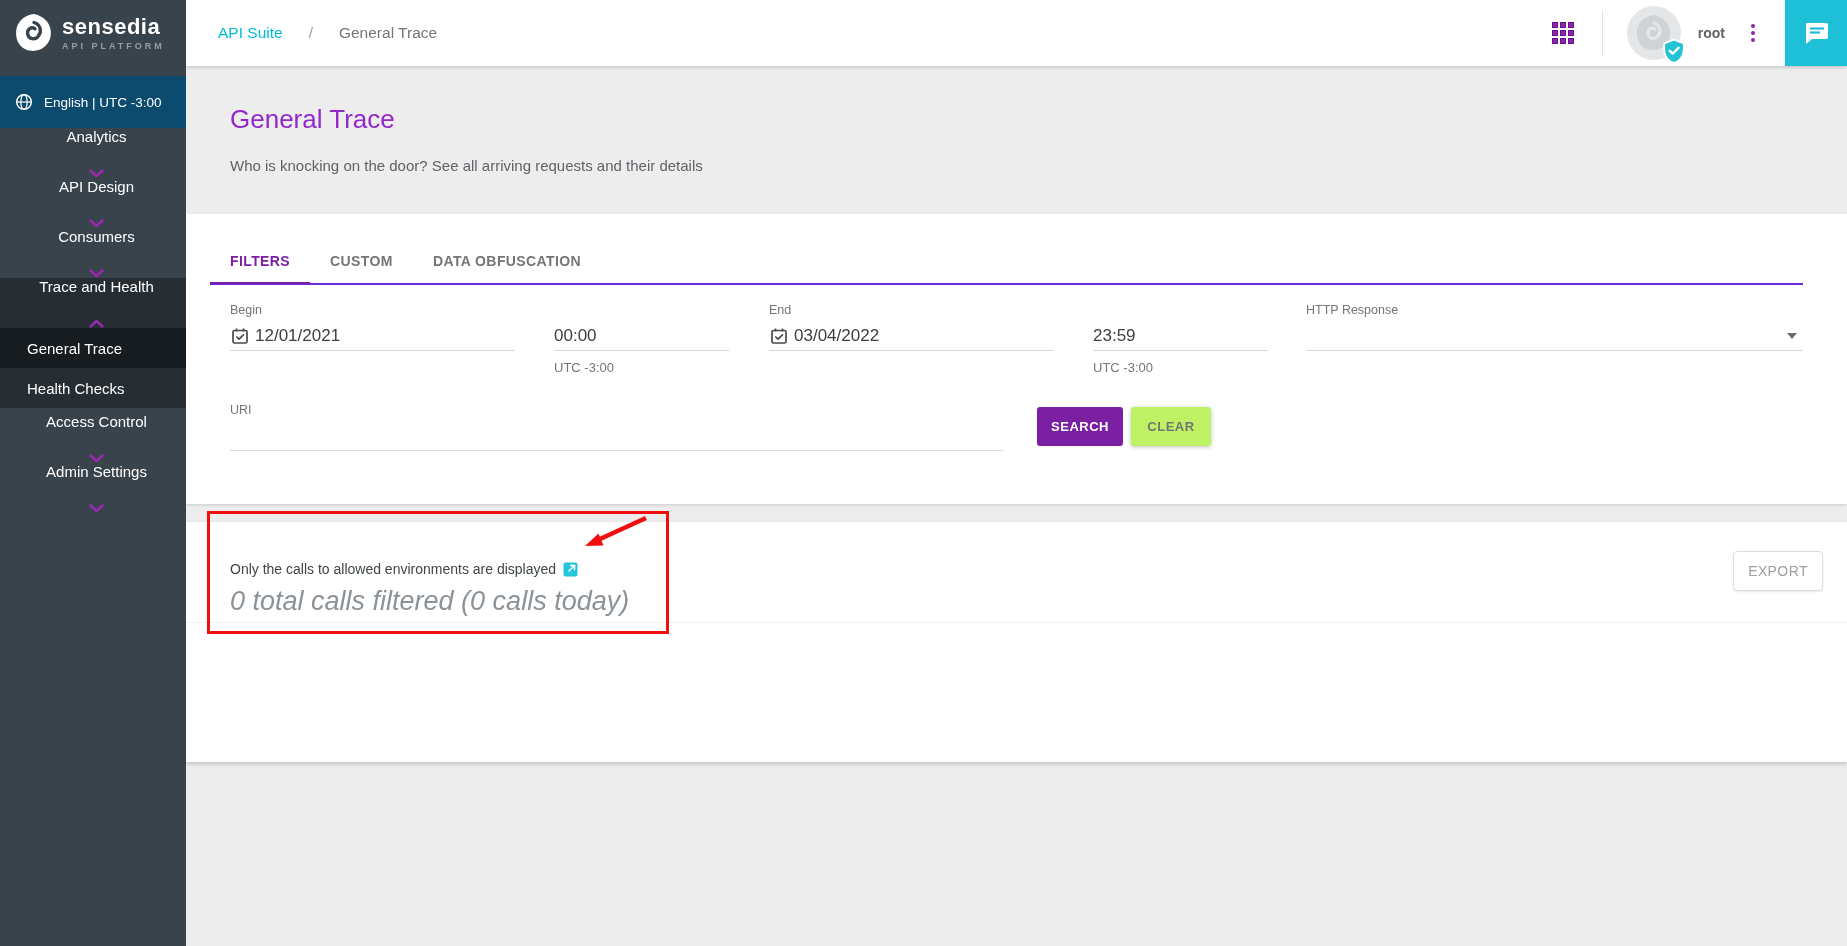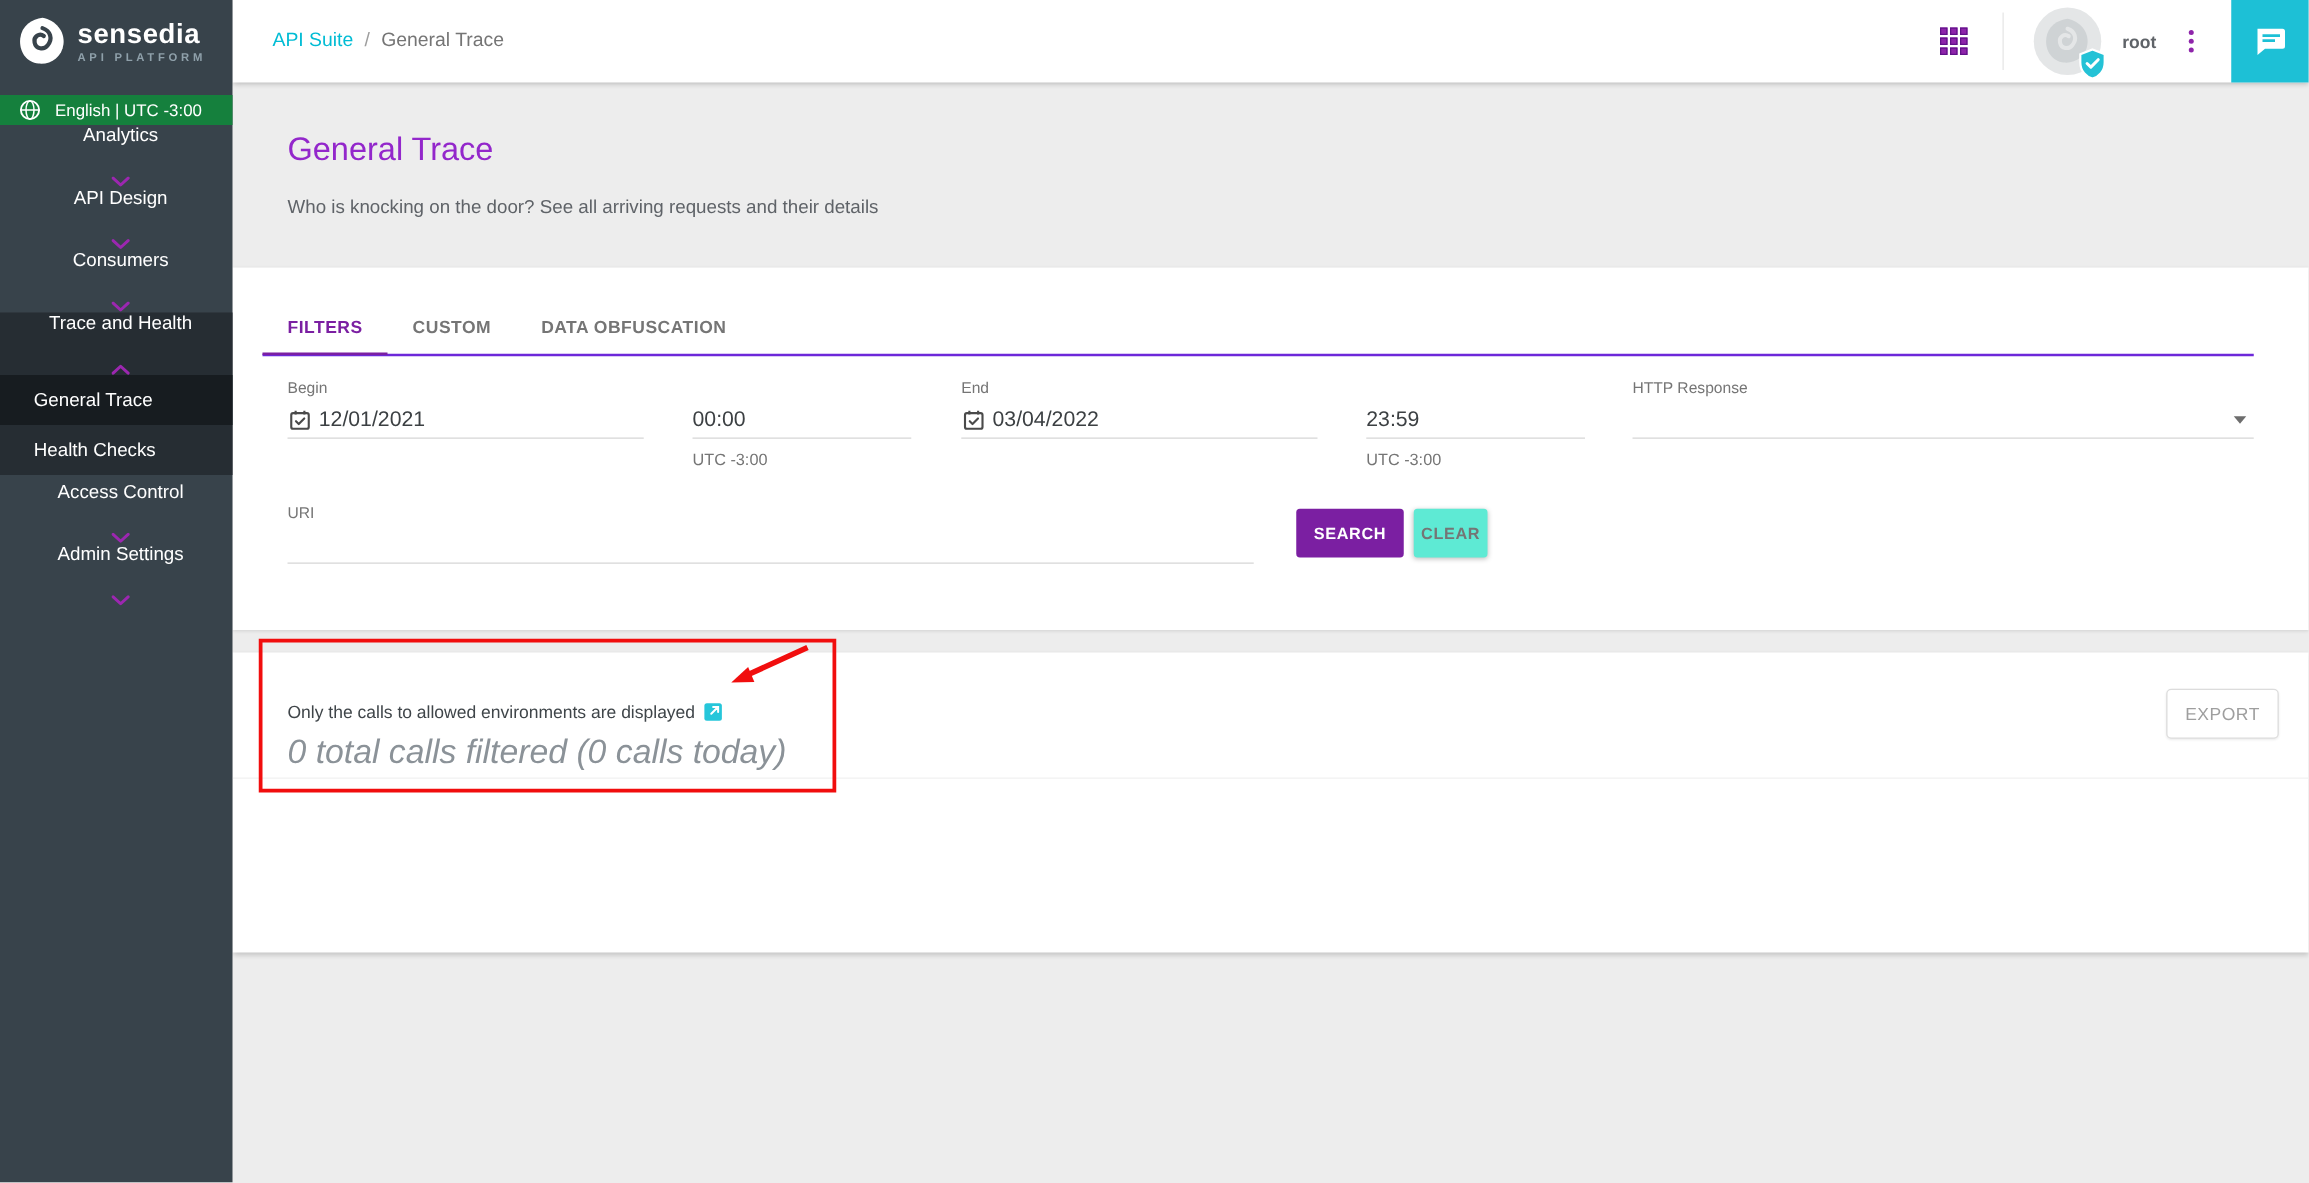--- a/index.html
+++ b/index.html
@@ -7,38 +7,38 @@
   body { font-family:"Liberation Sans","DejaVu Sans",sans-serif; background:#ededed; }
   .app { position:relative; width:1847px; height:946px; }
 
   
   .sidebar { position:absolute; left:0; top:0; bottom:0; width:186px; background:#38434b; z-index:40; }
   .logo-row { height:66px; display:flex; align-items:center; padding-left:13px; gap:7px; cursor:pointer; }
   .logo-mark { width:42px; height:42px; flex:none; }
   .brand-stack { display:flex; flex-direction:column; line-height:1; }
   .brand-name { color:#fff; font-size:22px; font-weight:bold; letter-spacing:.5px; }
   .brand-tag { color:#8fa0aa; font-size:9px; letter-spacing:3px; margin-top:4px; font-weight:bold; }
-  .locale-row { margin-top:10px; height:24px; background:#15803d; display:flex; align-items:center; padding-left:15px; gap:11px; cursor:pointer; }
+  .locale-row { margin-top:10px; height:52px; background:#0c4a6e; display:flex; align-items:center; padding-left:15px; gap:11px; cursor:pointer; }
   .locale-row span { color:#fff; font-size:13.5px; }
   .nav { padding-top:0; }
   .nav-item { height:50px; display:flex; align-items:center; justify-content:space-between; padding:0 20px 0 27px; cursor:pointer;flex-direction:column; }
   .nav-item .lbl { color:#fff; font-size:15px; }
   .nav-group { background:#262d33; }
   .nav-sub { height:40px; display:flex; align-items:center; padding-left:27px; cursor:pointer; }
   .nav-sub .lbl { color:#fff; font-size:15px; }
   .nav-sub.active { background:#171c20; }
   .chev { width:15px; height:9px; flex:none; }
   .chev polyline { fill:none; stroke:#9c27b0; stroke-width:2.4; stroke-linecap:round; stroke-linejoin:round; }
   .chev.up { transform:rotate(180deg); }
   .spacer5 { height:5px; }
 
   
   .header { position:absolute; left:186px; right:0; top:0; height:66px; background:#fff; z-index:30;
             display:flex; align-items:center; box-shadow:0 1px 4px rgba(0,0,0,.22); }
-  .breadcrumb { padding-left:32px; font-size:15.5px; display:flex; gap:9px; align-items:center; }
+  .breadcrumb { padding-left:32px; font-size:15.5px; display:flex; gap:26px; align-items:center; }
   .bc-parent { color:#00bcd4; cursor:pointer; }
   .bc-sep { color:#9e9e9e; }
   .bc-current { color:#757575; }
   .header-right { margin-left:auto; display:flex; align-items:center; }
   .apps-grid { display:grid; grid-template-columns:repeat(3,6px); grid-template-rows:repeat(3,6px); gap:2px; cursor:pointer; margin-right:28px; }
   .apps-grid i { background:#8e24aa; border:1px solid #62128a; }
   .vdiv { width:1px; height:46px; background:#e6e6e6; margin-right:24px; }
   .avatar-wrap { position:relative; width:54px; height:54px; cursor:pointer; }
   .avatar-circle { width:54px; height:54px; border-radius:50%; background:#e4e6e7; display:flex; align-items:center; justify-content:center; }
   .badge { position:absolute; right:-6px; bottom:-4px; width:26px; height:26px; }
@@ -66,21 +66,21 @@
   .col-time { width:175px; margin-left:39px; }
   .col-date2 { width:285px; margin-left:40px; }
   .col-http { flex:1; margin-left:38px; }
   .col-http .f-value { justify-content:flex-end; padding-right:6px; }
   .caret { width:0; height:0; border-left:5px solid transparent; border-right:5px solid transparent; border-top:6px solid #6d6d6d; }
   .row2 { margin-top:28px; align-items:flex-end; }
   .col-uri { width:773px; }
   .col-uri input { border:0; outline:0; width:100%; height:28px; font-size:17px; color:#3c4043; background:transparent; }
   .col-uri .f-value { border-bottom:1px solid #d6d6d6; }
   .btn-search { margin-left:34px; margin-bottom:5px; width:86px; height:39px; background:#7b1fa2; color:#fff; border:0; border-radius:3px; font-size:13px; font-weight:bold; letter-spacing:.5px; cursor:pointer; font-family:inherit; }
-  .btn-clear { margin-left:8px; margin-bottom:5px; width:59px; height:39px; background:#5eead4; color:#757575; border:0; border-radius:3px; font-size:13px; font-weight:bold; letter-spacing:.5px; cursor:pointer; box-shadow:0 1px 4px rgba(0,0,0,.25); font-family:inherit; }
+  .btn-clear { margin-left:8px; margin-bottom:5px; width:80px; height:39px; background:#bef264; color:#757575; border:0; border-radius:3px; font-size:13px; font-weight:bold; letter-spacing:.5px; cursor:pointer; box-shadow:0 1px 4px rgba(0,0,0,.25); font-family:inherit; }
 
   .gray-strip { height:18px; background:#ededed; }
   .results-band { height:240px; background:#fff; position:relative; box-shadow:0 2px 4px rgba(0,0,0,.18); }
   .notice-row { padding:39px 0 0 44px; display:flex; align-items:center; gap:7px; }
   .notice-text { font-size:14px; color:#3f4549; }
   .ext-link { width:15px; height:15px; cursor:pointer; }
   .summary-text { padding-left:44px; margin-top:9px; font-size:27px; color:#8b9298; font-weight:400;font-style:italic; }
   .btn-export { position:absolute; right:24px; top:29px; width:90px; height:40px; background:#fff; border:1px solid #dcdcdc; border-radius:4px; color:#9e9e9e; font-size:14px; letter-spacing:.4px; cursor:pointer; box-shadow:0 1px 2px rgba(0,0,0,.08); font-family:inherit; }
   .results-divider { position:absolute; left:0; right:0; top:100px; height:1px; background:#f1f1f1; }
   .footer-gray { height:184px; background:#ededed; }

